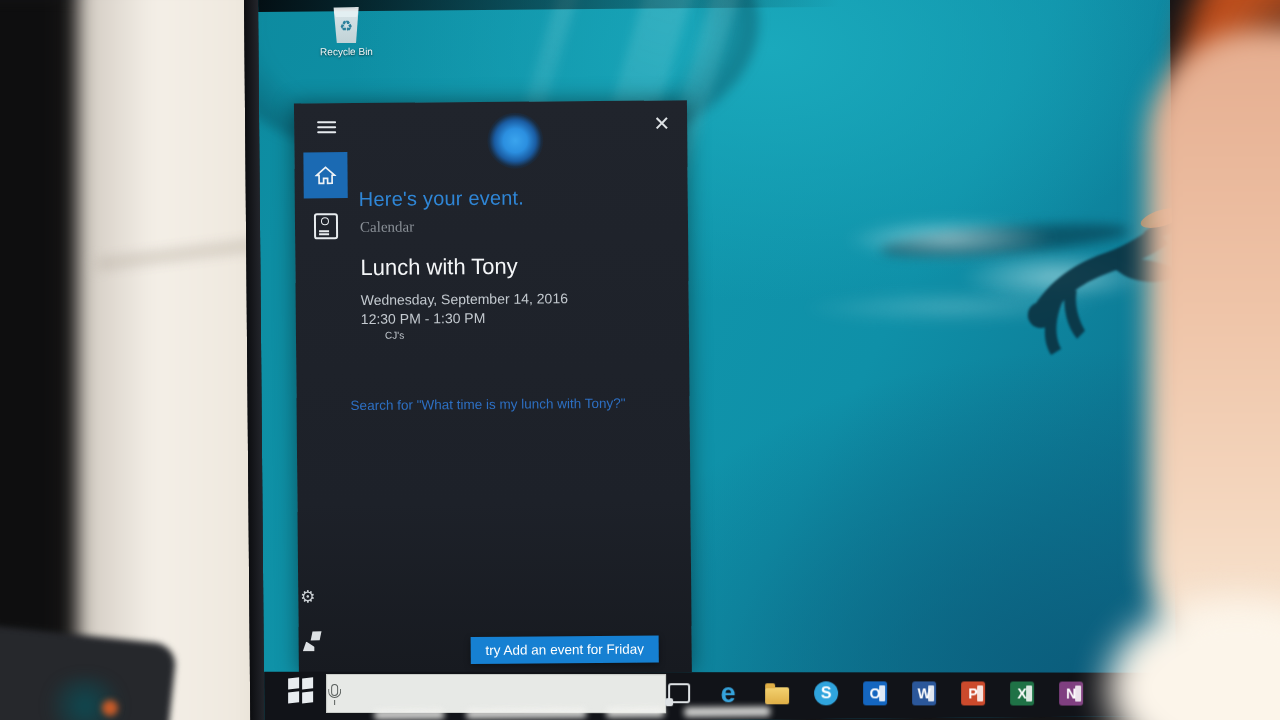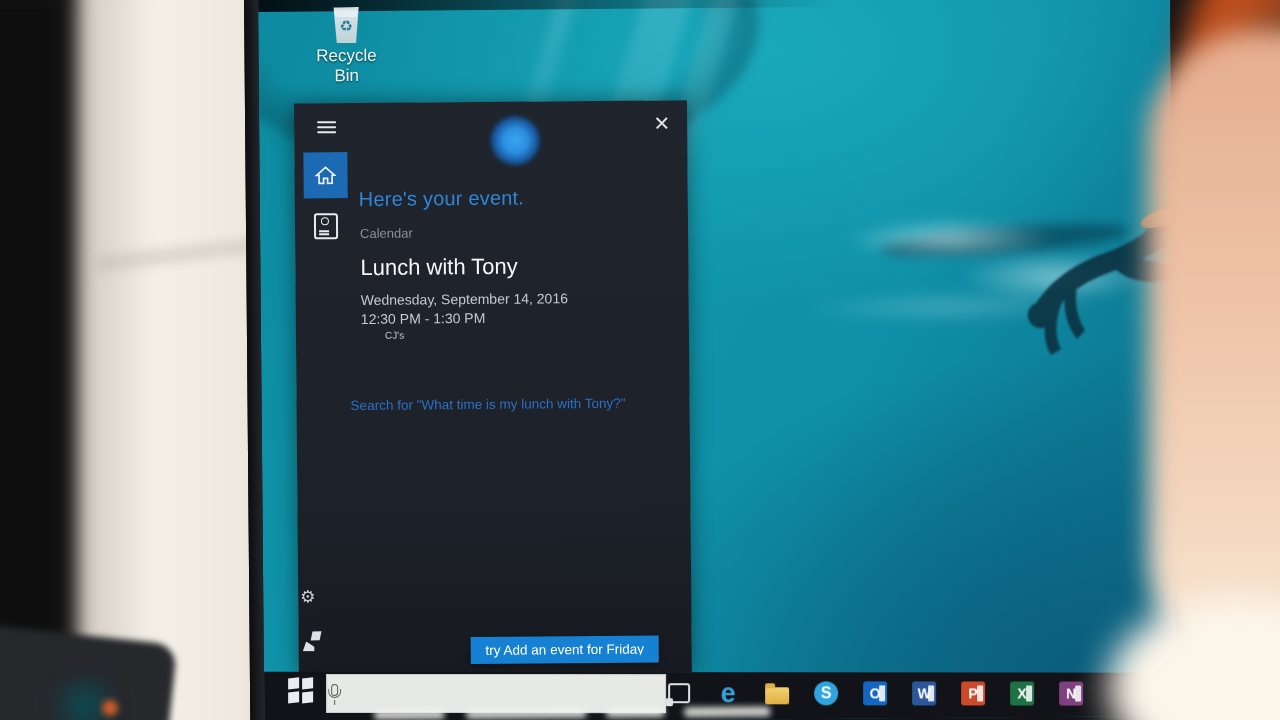--- a/index.html
+++ b/index.html
@@ -53,39 +53,39 @@
   .diver-svg{position:absolute;left:584px;top:168px;width:344px;height:230px;}
 
   
   .recycle-bin{position:absolute;left:52px;top:12px;width:72px;text-align:center;cursor:default;}
   .bin-glyph{width:30px;height:36px;margin:0 auto;position:relative;
     background:linear-gradient(to bottom,#e9eef0,#cfd8da);
     clip-path:polygon(8% 0,92% 0,82% 100%,18% 100%);opacity:.93;}
   .bin-glyph:before{content:"";position:absolute;left:2px;top:2px;right:2px;height:8px;
     background:#f4f7f8;clip-path:polygon(0 0,100% 0,90% 100%,10% 100%);}
   .bin-glyph:after{content:"♻";position:absolute;left:0;right:0;top:10px;font-size:15px;color:#2d7f9a;}
-  .bin-label{margin-top:3px;font-size:17px;color:#f2f6f7;text-shadow:0 1px 2px rgba(0,0,0,.65);}
+  .bin-label{margin-top:3px;font-size:10px;color:#f2f6f7;text-shadow:0 1px 2px rgba(0,0,0,.65);}
 
   
   .cortana{position:absolute;left:35px;top:108px;width:393px;height:572px;
     background:linear-gradient(to bottom,#20242c 0%,#1d2129 70%,#171a20 100%);
     box-shadow:0 0 22px rgba(0,0,0,.45);}
   .hamburger{position:absolute;left:23px;top:18px;width:19px;height:13px;cursor:pointer;}
   .hamburger span{display:block;height:2.4px;background:#e6eaee;margin-bottom:2.6px;border-radius:1px;}
   .orb{position:absolute;left:193px;top:11px;width:56px;height:56px;border-radius:50%;
     background:radial-gradient(circle,#3aa4ee 0%,#2b8fe0 30%,#1a5ca2 52%,rgba(16,58,102,.35) 66%,rgba(16,58,102,0) 75%);}
   .close-x{position:absolute;right:17px;top:13px;font-size:20px;color:#dfe3e6;cursor:pointer;line-height:20px;}
   .home-tile{position:absolute;left:9px;top:49px;width:44px;height:46px;background:#1b6ab3;cursor:pointer;
     display:flex;align-items:center;justify-content:center;}
   .notebook{position:absolute;left:19px;top:110px;width:20px;height:22px;border:2px solid #e8ecef;border-radius:3px;cursor:pointer;}
   .notebook:before{content:"";position:absolute;left:5px;top:2px;width:6px;height:6px;border:1.6px solid #e8ecef;border-radius:50%;}
   .notebook:after{content:"";position:absolute;left:3px;bottom:2px;width:10px;height:2px;background:#e8ecef;box-shadow:0 -3px 0 #e8ecef;}
 
   .greeting{position:absolute;left:64px;top:85px;font-size:20px;color:#2f86d6;letter-spacing:.2px;}
-  .cal-label{position:absolute;left:65px;top:123px;font-size:13px;color:#8a9097;}
+  .cal-label{position:absolute;left:65px;top:116px;font-size:15px;color:#8a9097;font-family:Liberation Serif, serif;}
   .ev-title{position:absolute;left:65px;top:152px;font-size:22px;color:#f4f6f8;font-weight:400;}
   .ev-date{position:absolute;left:65px;top:189px;font-size:14px;color:#c3c9cf;}
   .ev-time{position:absolute;left:65px;top:208px;font-size:14px;color:#c3c9cf;}
   .ev-loc{position:absolute;left:65px;top:227px;font-size:10px;color:#c3c9cf;margin-left:24px;}
   .search-link{position:absolute;left:54px;top:295px;font-size:13.5px;color:#2d6fc2;cursor:pointer;}
   .gear{position:absolute;left:2px;top:483px;font-size:17px;color:#ccd1d5;cursor:pointer;}
   .feedback{position:absolute;left:4px;top:528px;width:18px;height:20px;cursor:pointer;}
   .feedback:before{content:"";position:absolute;right:0;top:0;width:9px;height:9px;background:#dde1e4;transform:skewX(-12deg);}
   .feedback:after{content:"";position:absolute;left:0;bottom:0;width:12px;height:10px;background:#dde1e4;
     clip-path:polygon(0 100%,30% 0,100% 55%,100% 100%);}

